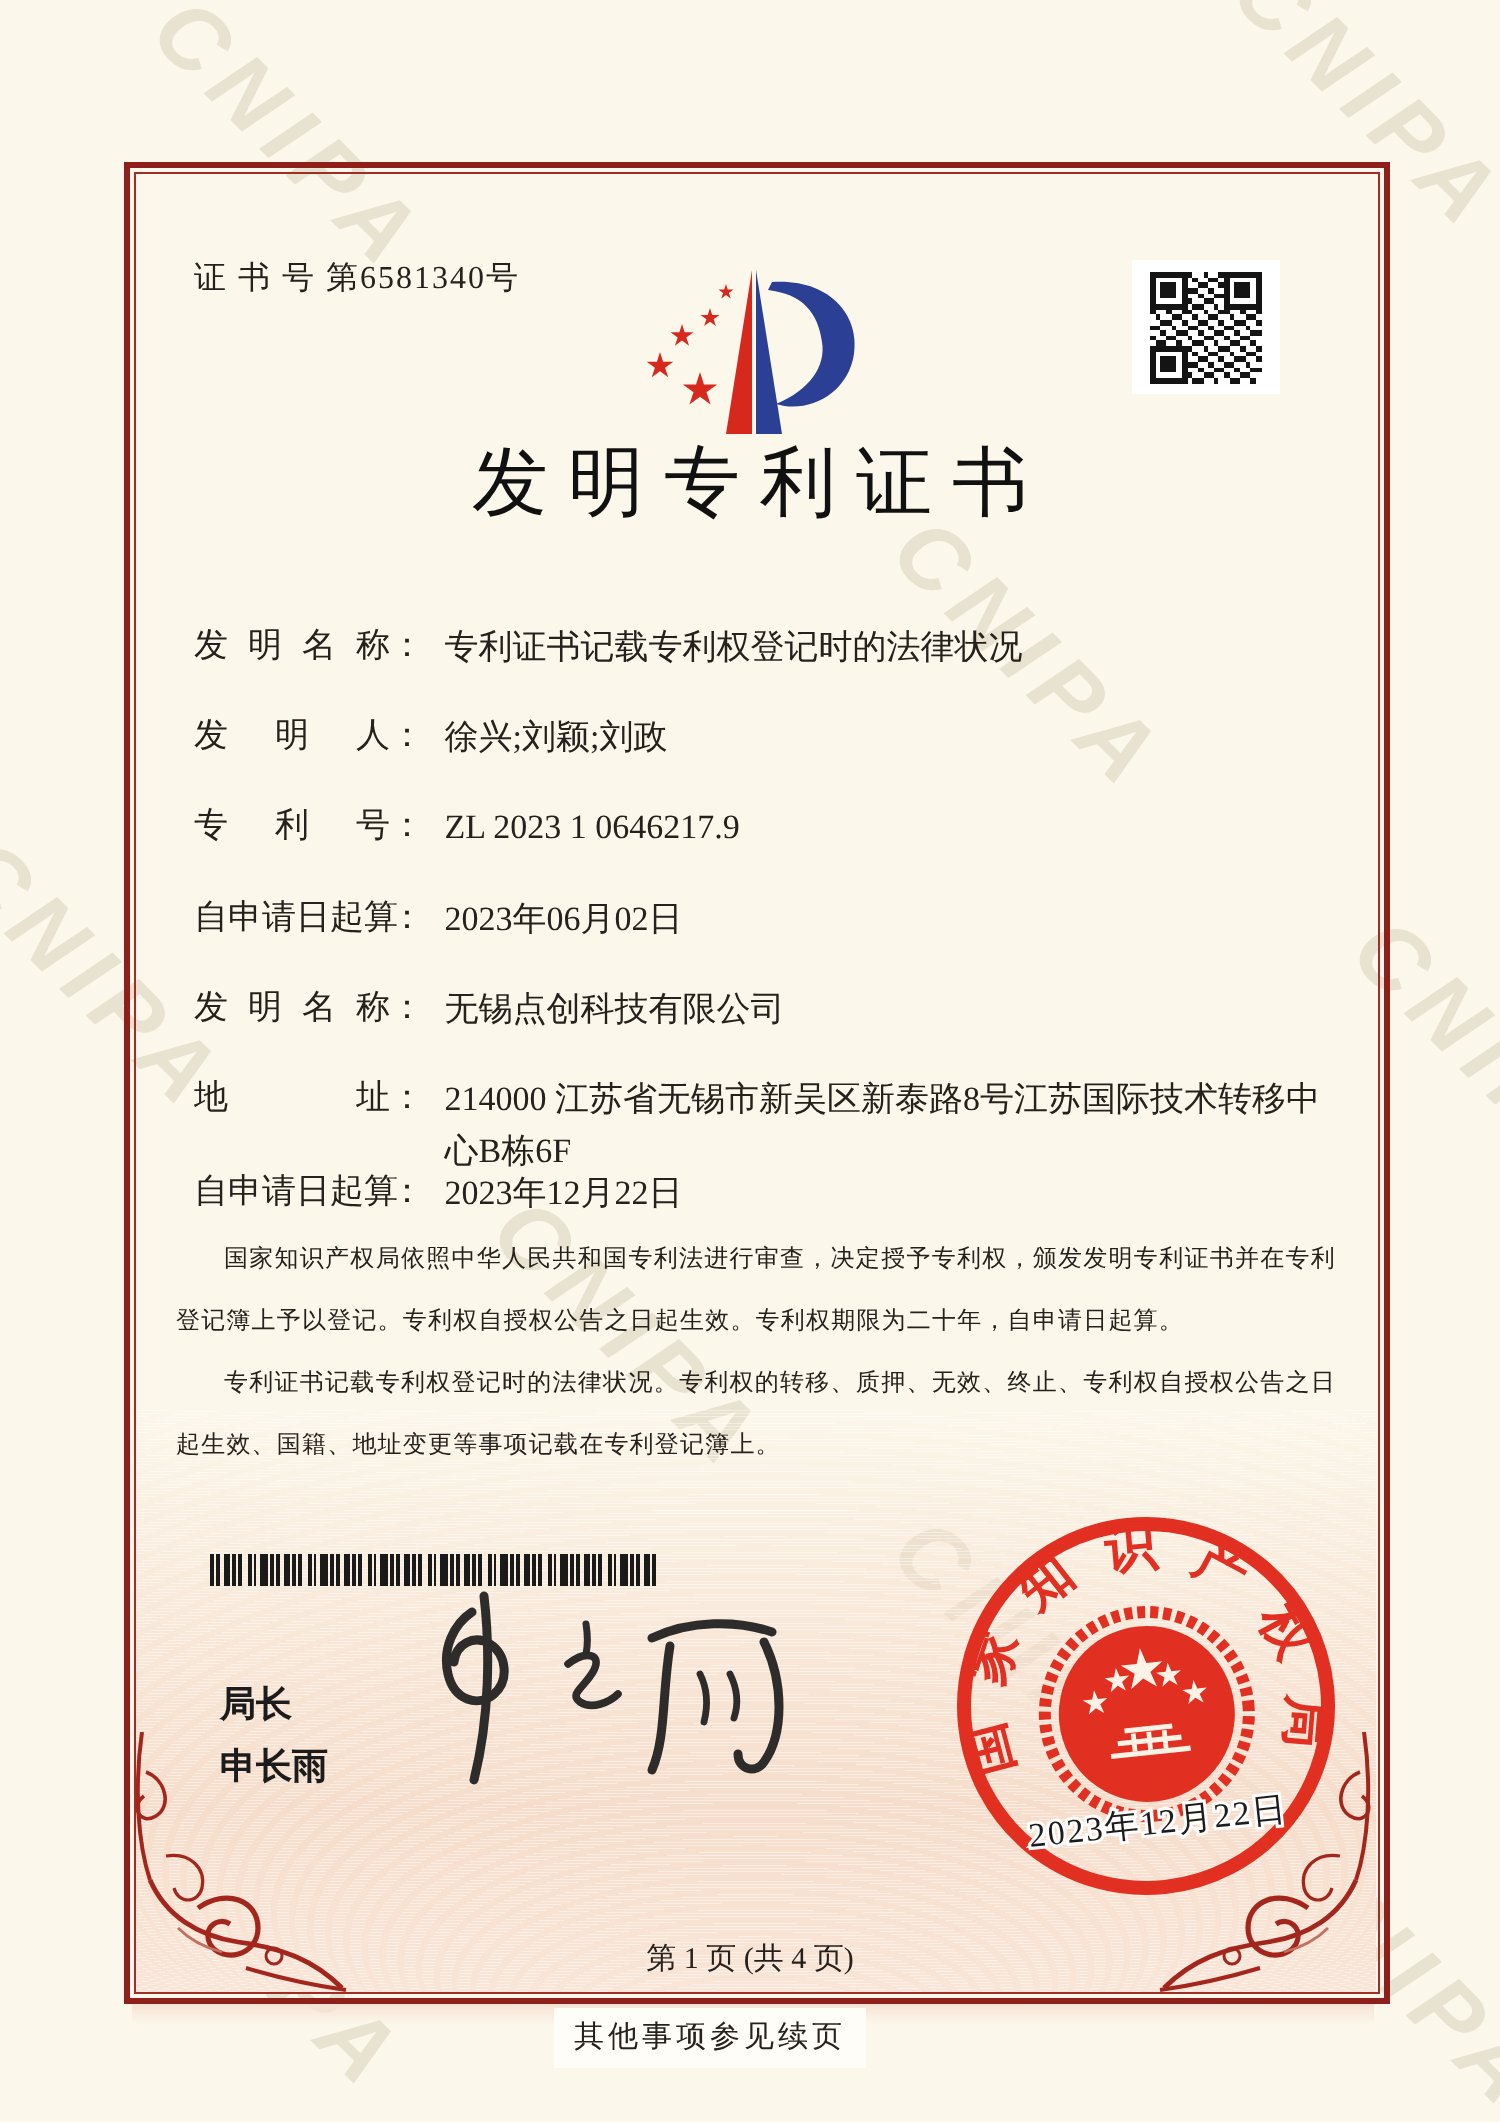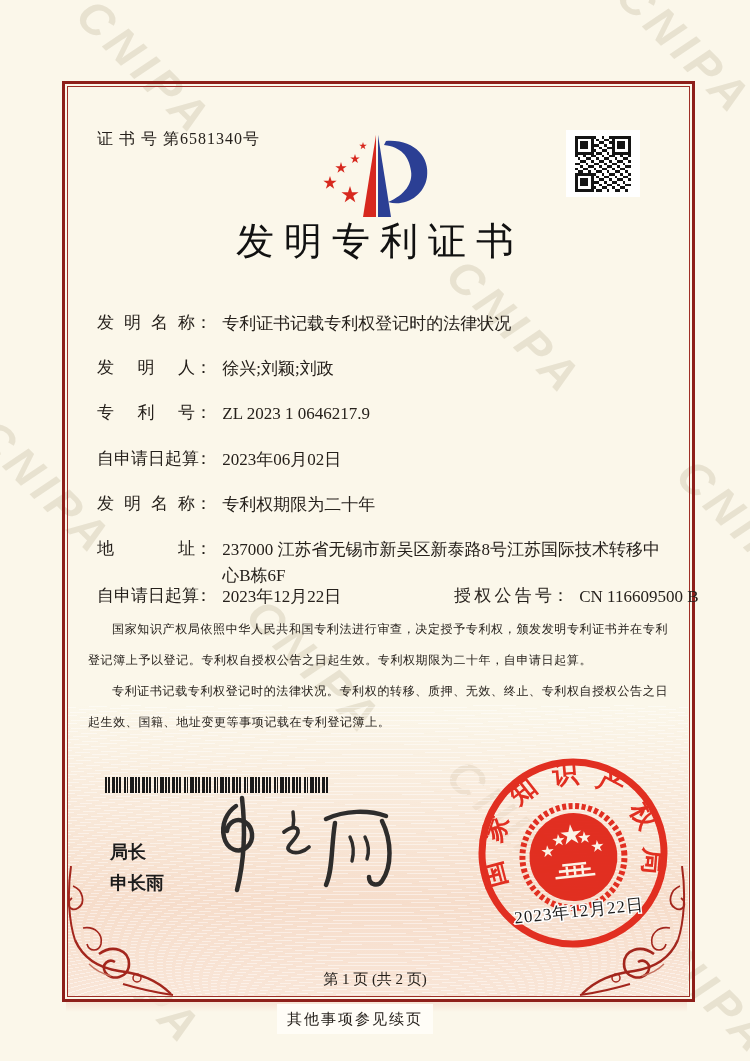--- a/index.html
+++ b/index.html
@@ -358,33 +358,29 @@
   <div class="row" style="top:401px">
     <span class="flabel">专利号</span><span class="colon">：</span>
     <span class="fvalue">ZL 2023 1 0646217.9</span>
   </div>
   <div class="row" style="top:447px">
     <span class="flabel">自申请日起算</span><span class="colon">：</span>
     <span class="fvalue">2023年06月02日</span>
   </div>
   <div class="row" style="top:492px">
     <span class="flabel">发明名称</span><span class="colon">：</span>
-    <span class="fvalue">专利权期限为二十年</span>
+    <span class="fvalue">无锡点创科技有限公司</span>
   </div>
   <div class="row" style="top:537px">
     <span class="flabel">地址</span><span class="colon">：</span>
-    <span class="fvalue wide">237000 江苏省无锡市新吴区新泰路8号江苏国际技术转移中心B栋6F</span>
+    <span class="fvalue wide">214000 江苏省无锡市新吴区新泰路8号江苏国际技术转移中心B栋6F</span>
   </div>
   <div class="row" style="top:584px">
     <span class="flabel">自申请日起算</span><span class="colon">：</span>
     <span class="fvalue">2023年12月22日</span>
-    <span class="grant2">
-      <span class="flabel">授权公告号</span><span class="colon">：</span>
-      <span class="fvalue">CN 116609500 B</span>
-    </span>
   </div>
 
   <div class="para" style="top:614px">国家知识产权局依照中华人民共和国专利法进行审查，决定授予专利权，颁发发明专利证书并在专利登记簿上予以登记。专利权自授权公告之日起生效。专利权期限为二十年，自申请日起算。</div>
   <div class="para" style="top:676px">专利证书记载专利权登记时的法律状况。专利权的转移、质押、无效、终止、专利权自授权公告之日起生效、国籍、地址变更等事项记载在专利登记簿上。</div>
 
   <div class="barcode" id="barcode"><i style="width:2px;margin-right:1px"></i><i style="width:2px;margin-right:2px"></i><i style="width:3px;margin-right:1px"></i><i style="width:2px;margin-right:1px"></i><i style="width:2px;margin-right:3px"></i><i style="width:2px;margin-right:1px"></i><i style="width:1px;margin-right:2px"></i><i style="width:4px;margin-right:1px"></i><i style="width:2px;margin-right:1px"></i><i style="width:2px;margin-right:2px"></i><i style="width:3px;margin-right:1px"></i><i style="width:2px;margin-right:1px"></i><i style="width:2px;margin-right:3px"></i><i style="width:2px;margin-right:1px"></i><i style="width:1px;margin-right:2px"></i><i style="width:4px;margin-right:1px"></i><i style="width:2px;margin-right:1px"></i><i style="width:2px;margin-right:2px"></i><i style="width:3px;margin-right:1px"></i><i style="width:2px;margin-right:1px"></i><i style="width:2px;margin-right:3px"></i><i style="width:2px;margin-right:1px"></i><i style="width:1px;margin-right:2px"></i><i style="width:4px;margin-right:1px"></i><i style="width:2px;margin-right:1px"></i><i style="width:2px;margin-right:2px"></i><i style="width:3px;margin-right:1px"></i><i style="width:2px;margin-right:1px"></i><i style="width:2px;margin-right:3px"></i><i style="width:2px;margin-right:1px"></i><i style="width:1px;margin-right:2px"></i><i style="width:4px;margin-right:1px"></i><i style="width:2px;margin-right:1px"></i><i style="width:2px;margin-right:2px"></i><i style="width:3px;margin-right:1px"></i><i style="width:2px;margin-right:1px"></i><i style="width:2px;margin-right:3px"></i><i style="width:2px;margin-right:1px"></i><i style="width:1px;margin-right:2px"></i><i style="width:4px;margin-right:1px"></i><i style="width:2px;margin-right:1px"></i><i style="width:2px;margin-right:2px"></i><i style="width:3px;margin-right:1px"></i><i style="width:2px;margin-right:1px"></i><i style="width:2px;margin-right:3px"></i><i style="width:2px;margin-right:1px"></i><i style="width:1px;margin-right:2px"></i><i style="width:4px;margin-right:1px"></i><i style="width:2px;margin-right:1px"></i><i style="width:2px;margin-right:2px"></i><i style="width:3px;margin-right:1px"></i><i style="width:2px;margin-right:1px"></i><i style="width:2px;margin-right:3px"></i><i style="width:2px;margin-right:1px"></i><i style="width:1px;margin-right:2px"></i><i style="width:4px;margin-right:1px"></i><i style="width:2px;margin-right:1px"></i><i style="width:2px;margin-right:2px"></i><i style="width:3px;margin-right:1px"></i><i style="width:2px;margin-right:1px"></i></div>
 
   <div class="officer" style="top:840px">局长</div>
   <div class="officer" style="top:871px">申长雨</div>
 
@@ -424,16 +420,16 @@
         <rect x="-16" y="12" width="32" height="2.6"></rect>
         <rect x="-20" y="18" width="40" height="2.6"></rect>
         <rect x="-9" y="9" width="2.4" height="9"></rect>
         <rect x="6.6" y="9" width="2.4" height="9"></rect>
         <rect x="-1.2" y="9" width="2.4" height="9"></rect>
       </g>
     </g>
     <text x="99" y="163" text-anchor="middle" font-size="17" fill="#151515" letter-spacing="1" font-family="Liberation Serif, serif" style="paint-order:stroke" stroke="#ffffff" stroke-width="3">2023年12月22日</text>
   </svg>
 
-  <div class="page-num">第 1 页 (共 2 页)</div>
+  <div class="page-num">第 1 页 (共 4 页)</div>
   <div class="note-box">其他事项参见续页</div>
 
 </div>
 
 </body></html>

